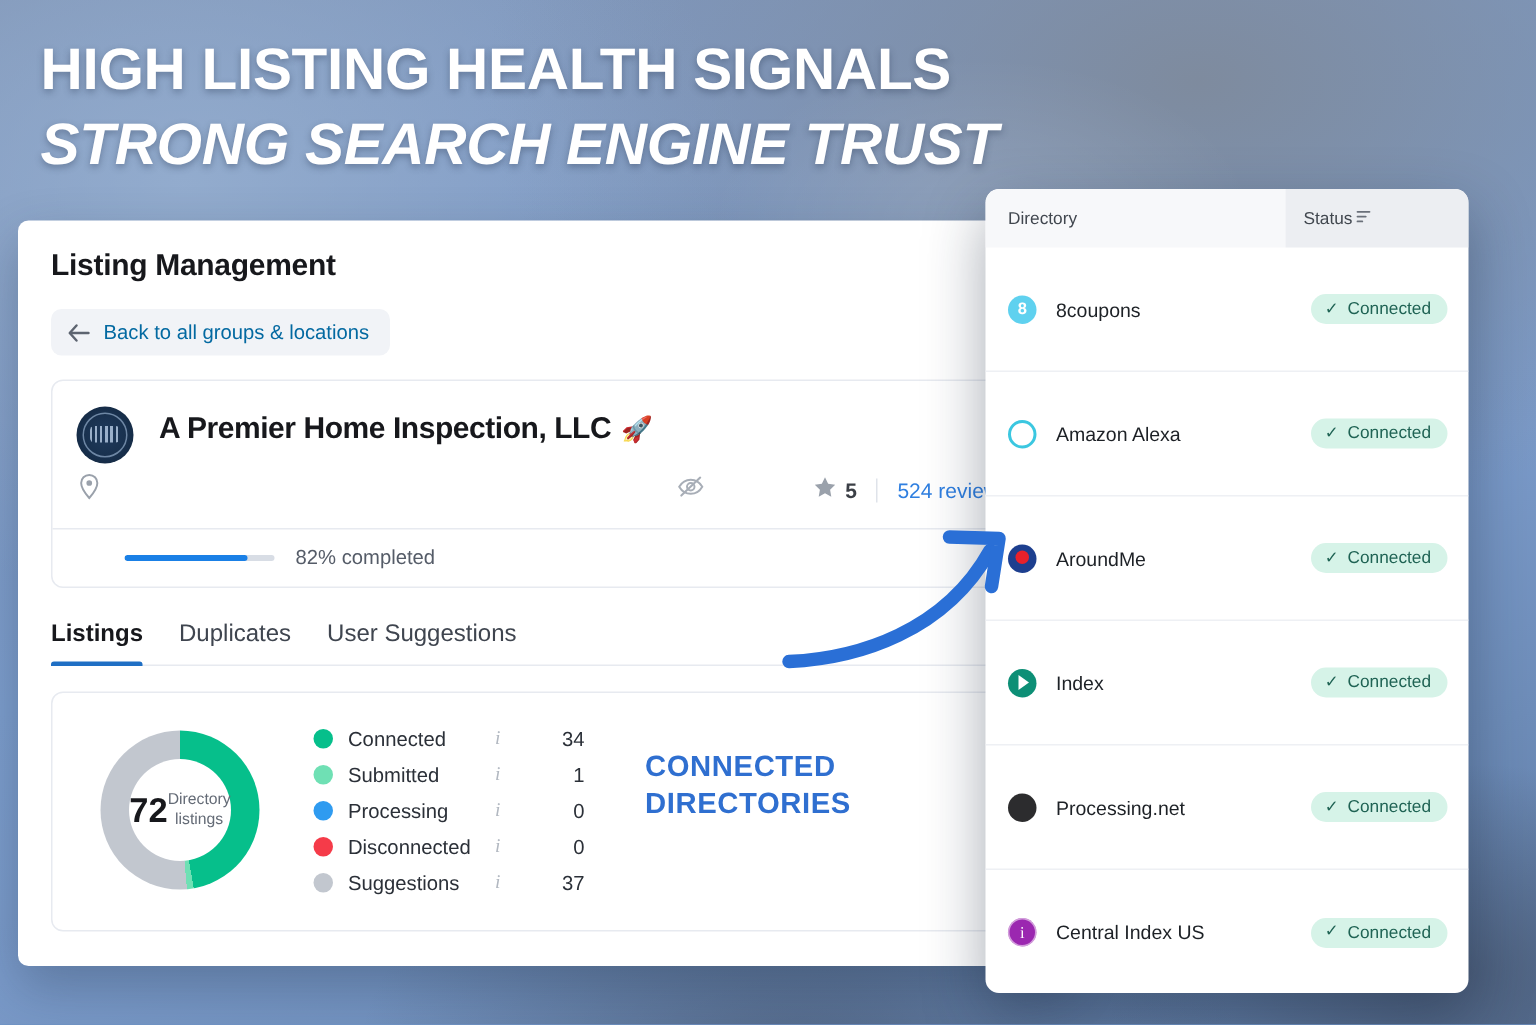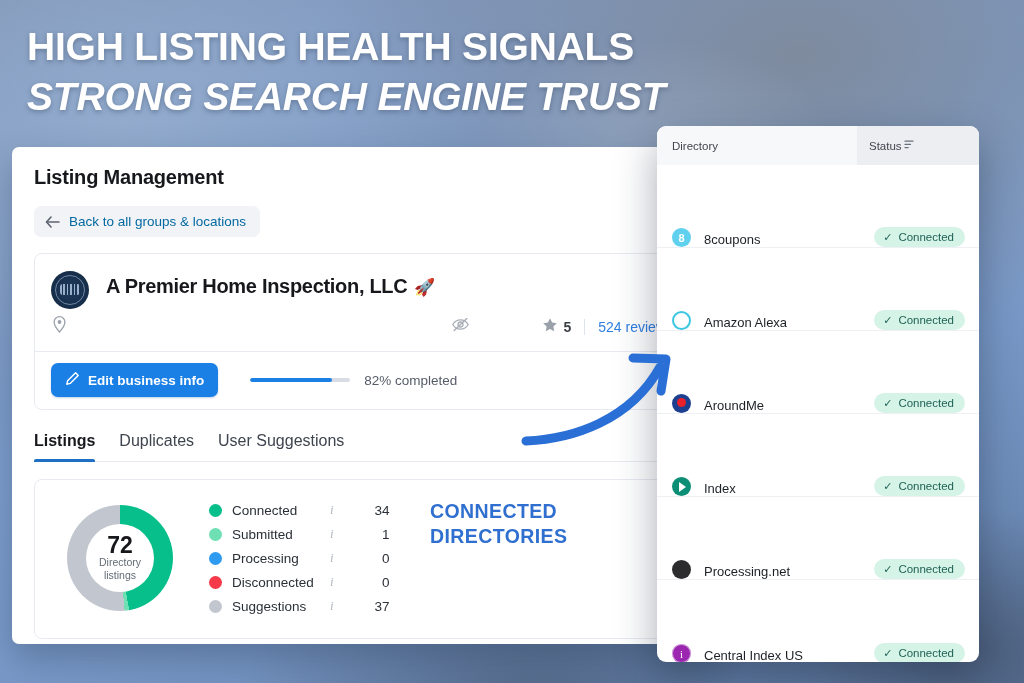--- a/index.html
+++ b/index.html
@@ -149,21 +149,21 @@
     border: 1px solid #e7eaf0; border-radius: 8px; background: #fff;
     padding: 18px 16px 20px 16px;
     display: flex; align-items: center; gap: 36px;
     height: 160px;
   }
   .donut-wrap { position: relative; width: 106px; height: 106px; flex: none; margin-left: 16px; }
   .donut { width: 106px; height: 106px; border-radius: 50%; }
   .donut-hole {
     position: absolute; left: 19px; top: 19px; width: 68px; height: 68px;
     background: #fff; border-radius: 50%;
-    display: flex; flex-direction: column; align-items: center; justify-content: center;
+    display: flex; flex-direction: row; align-items: center; justify-content: center;
   }
   .donut-num { font-size: 23px; font-weight: 700; color: #17181c; line-height: 22px; }
   .donut-sub { font-size: 10.5px; color: #646b76; line-height: 13px; text-align: center; }
 
   .legend { display: flex; flex-direction: column; gap: 8px; }
   .legend-row { display: flex; align-items: center; font-size: 13.5px; color: #2b3038; }
   .legend-dot { width: 13px; height: 13px; border-radius: 50%; flex: none; margin-right: 10px; }
   .legend-label { min-width: 96px; }
   .info-i {
     font-family: "Liberation Serif", serif; font-style: italic;
@@ -195,21 +195,21 @@
     flex: 1; background: #f7f8fa; display: flex; align-items: center;
     padding-left: 15px; font-size: 11.5px; color: #41474f;
     border-radius: 9px 0 0 0;
   }
   .dir-head .h-status {
     width: 122px; background: #eceef2; display: flex; align-items: center;
     gap: 2px; padding-left: 12px; font-size: 11.5px; color: #41474f;
   }
   .dir-rows { flex: 1; }
   .dir-row {
-    display: flex; align-items: flex-end; height: 83px;
+    display: flex; align-items: center; height: 83px;
     border-bottom: 1px solid #eef0f4; padding: 0 14px 0 15px;
   }
   .dir-row:last-child { border-bottom: none; }
   .dir-ico { width: 19px; height: 19px; flex: none; margin-right: 13px; border-radius: 50%; position: relative; }
   .dir-name { font-size: 13px; color: #1d2126; flex: 1; }
   .pill {
     display: inline-flex; align-items: center; gap: 6px;
     background: #d6f3e8; color: #1f6354; border-radius: 12px;
     padding: 4px 11px 4px 9px; font-size: 11.5px; white-space: nowrap;
   }
@@ -296,28 +296,20 @@
                   <path d="M8 1.2l2.1 4.3 4.7.7-3.4 3.3.8 4.7L8 11.9l-4.2 2.3.8-4.7L1.2 6.2l4.7-.7L8 1.2z" fill="#9aa1ab"></path>
                 </svg>
             </span>
             <span class="rating-val">5</span>
           </span>
           <span class="reviews">524 reviews</span>
         </div>
       </div>
 
       <div class="biz-actions">
-        <button class="edit-btn">
-          <span>
-            <svg width="15" height="15" viewBox="0 0 15 15" fill="none">
-              <path d="M10.6 1.8l2.6 2.6-8 8-3.4.8.8-3.4 8-8z" stroke="#fff" stroke-width="1.4" stroke-linejoin="round"></path>
-            </svg>
-          </span>
-          <span>Edit business info</span>
-        </button>
         <div class="progress-wrap">
           <div class="progress-track">
             <div class="progress-fill" id="progress-fill" style="width: 82%;"></div>
           </div>
           <span class="progress-label">82% completed</span>
         </div>
       </div>
     </div>
 
     <div class="tabs" id="tabs">

